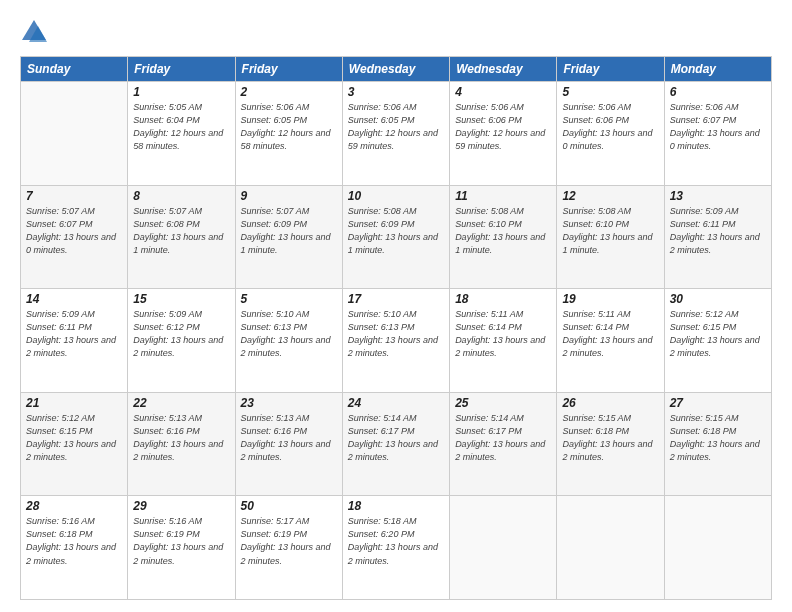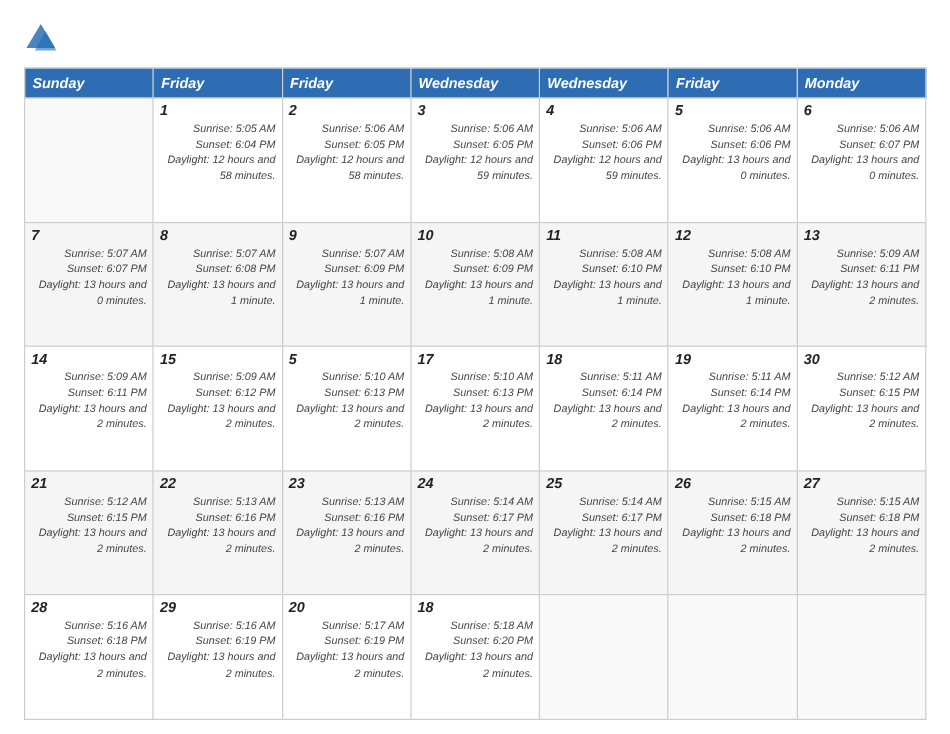--- a/index.html
+++ b/index.html
@@ -91,21 +91,20 @@
       font-size: 12px;
       font-weight: bold;
       color: #222;
       display: block;
       margin-bottom: 2px;
     }
     .day-info {
       font-size: 9px;
       color: #444;
       line-height: 1.45;
-      text-align: right;
     }
     .alt-row td {
       background: #f5f5f5;
     }
   </style>
 </head>
 <body>
 
 <div class="page">
   <div class="header">
@@ -257,21 +256,21 @@
         <tr>
           <td>
             <span class="day-number">28</span>
             <div class="day-info">Sunrise: 5:16 AM<br>Sunset: 6:18 PM<br>Daylight: 13 hours and 2 minutes.</div>
           </td>
           <td>
             <span class="day-number">29</span>
             <div class="day-info">Sunrise: 5:16 AM<br>Sunset: 6:19 PM<br>Daylight: 13 hours and 2 minutes.</div>
           </td>
           <td>
-            <span class="day-number">20</span>
+            <span class="day-number">50</span>
             <div class="day-info">Sunrise: 5:17 AM<br>Sunset: 6:19 PM<br>Daylight: 13 hours and 2 minutes.</div>
           </td>
           <td>
             <span class="day-number">18</span>
             <div class="day-info">Sunrise: 5:18 AM<br>Sunset: 6:20 PM<br>Daylight: 13 hours and 2 minutes.</div>
           </td>
           <td class="empty"></td>
           <td class="empty"></td>
           <td class="empty"></td>
         </tr>

